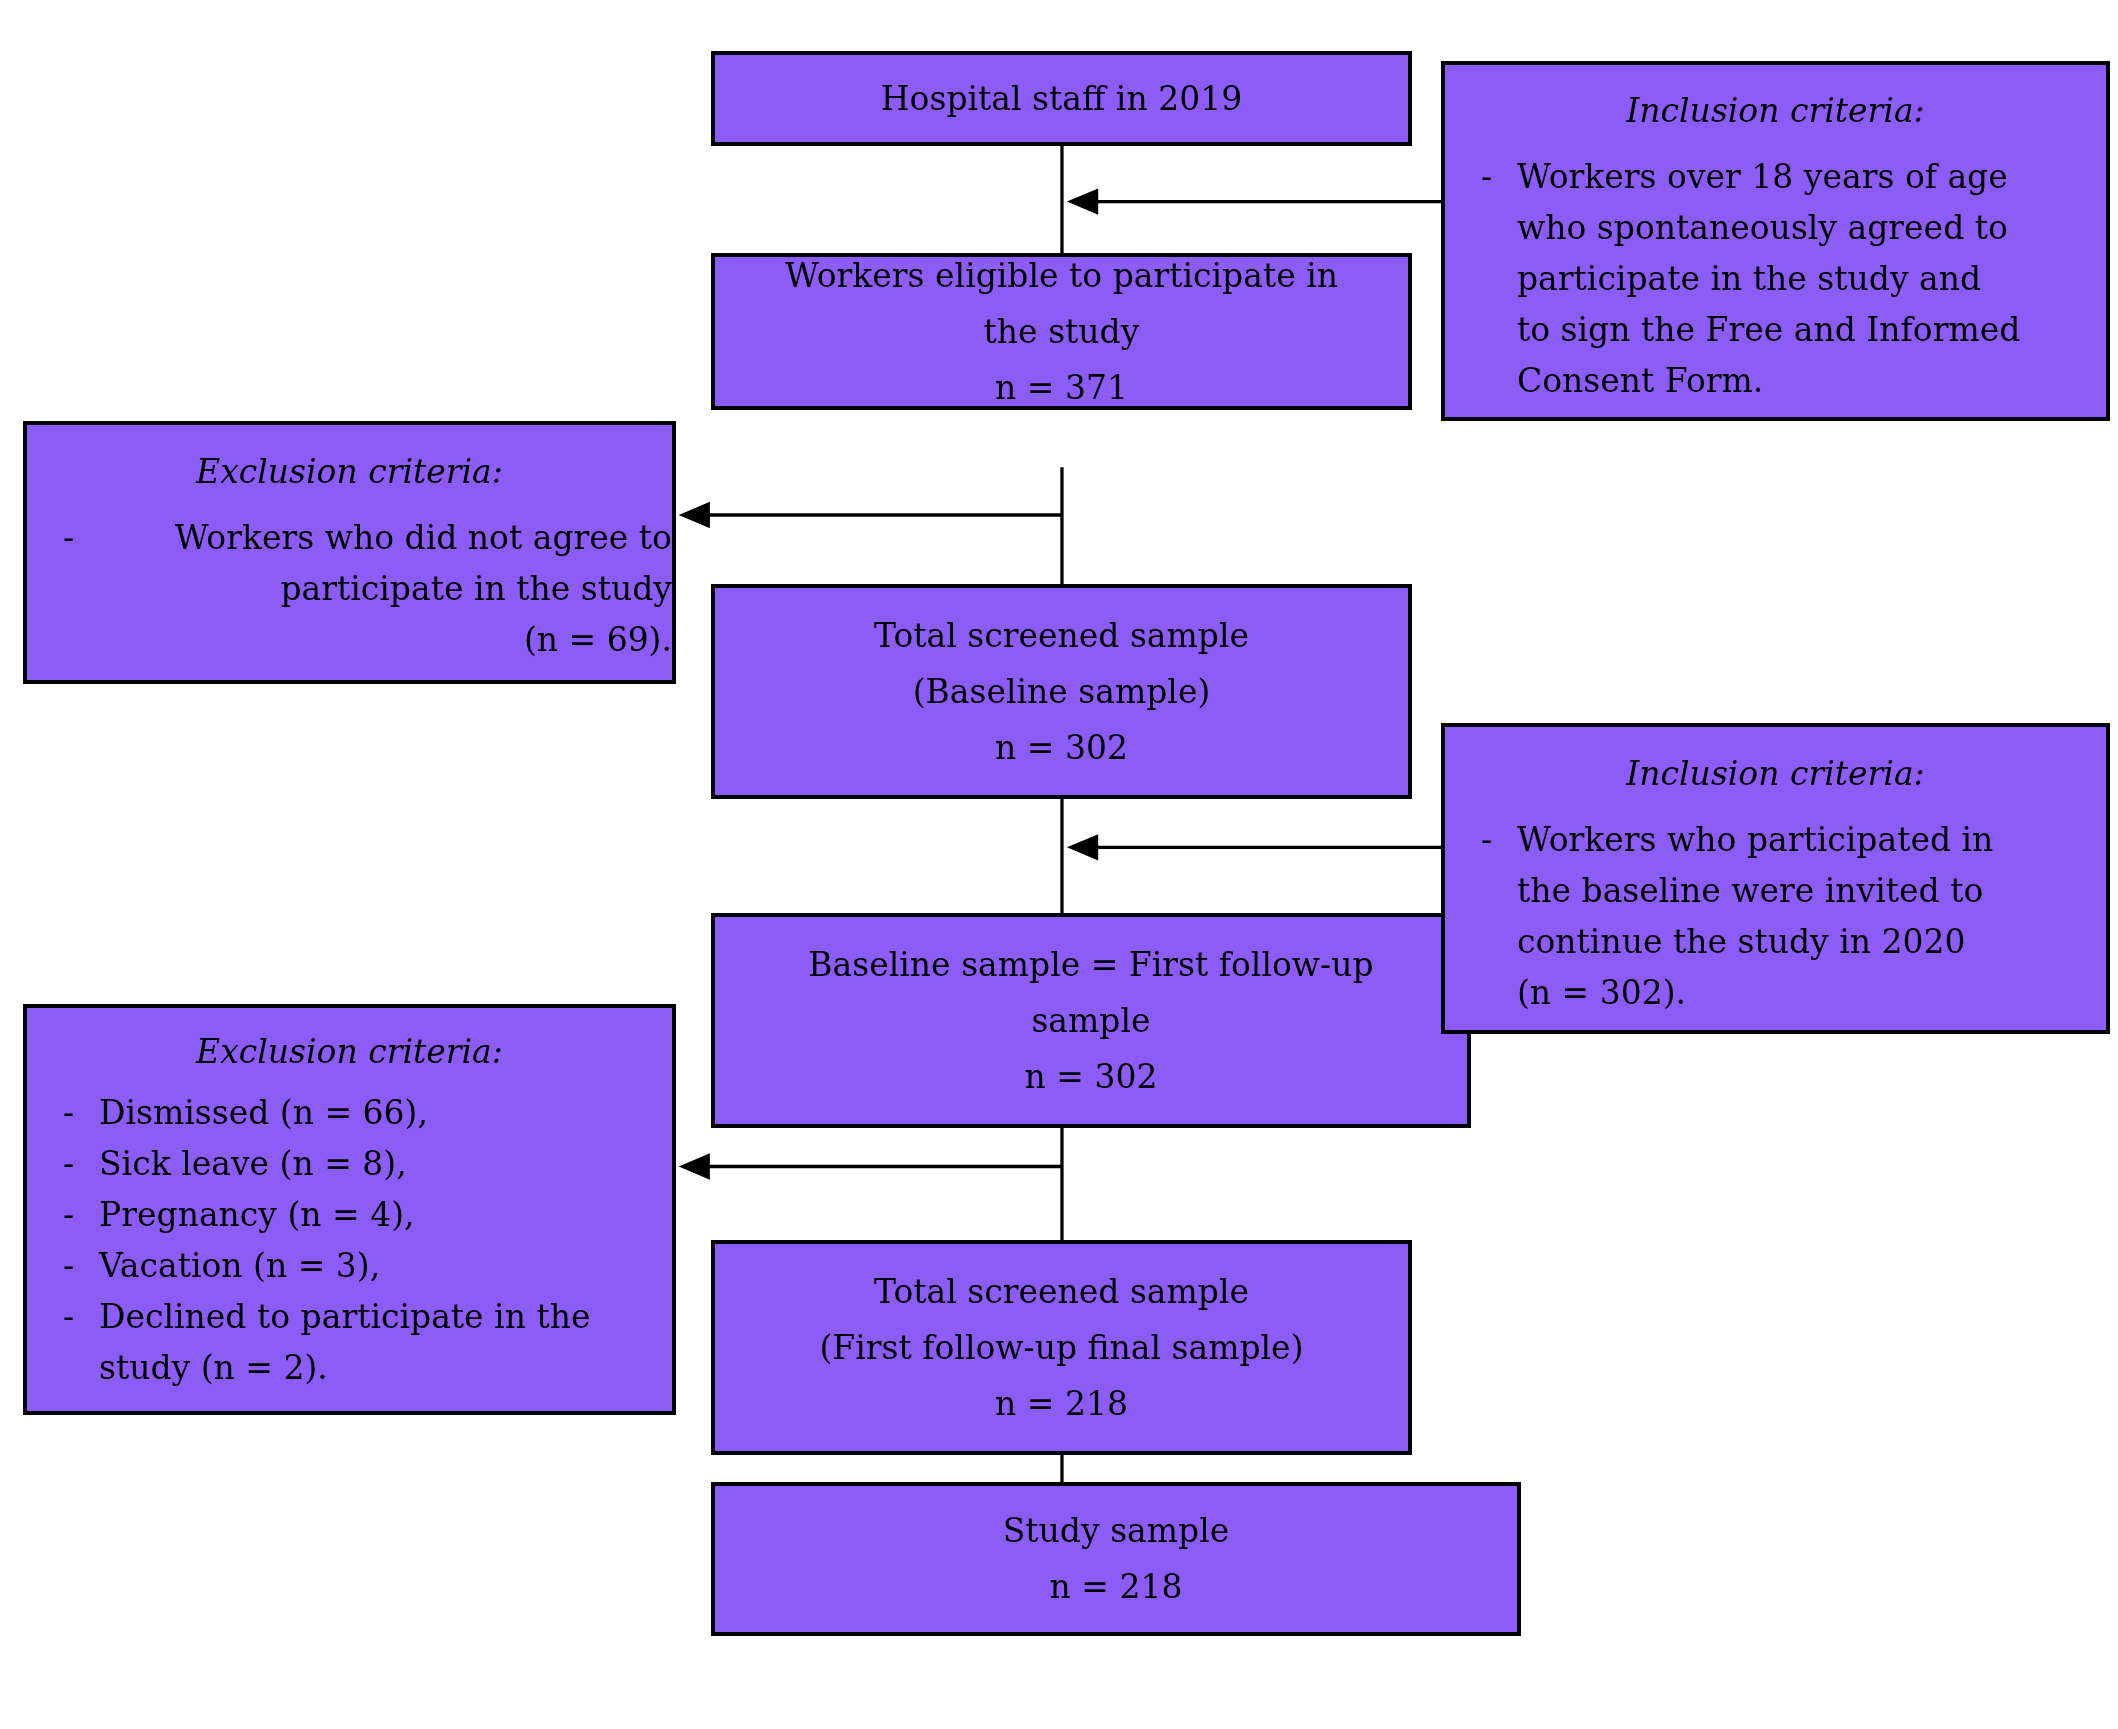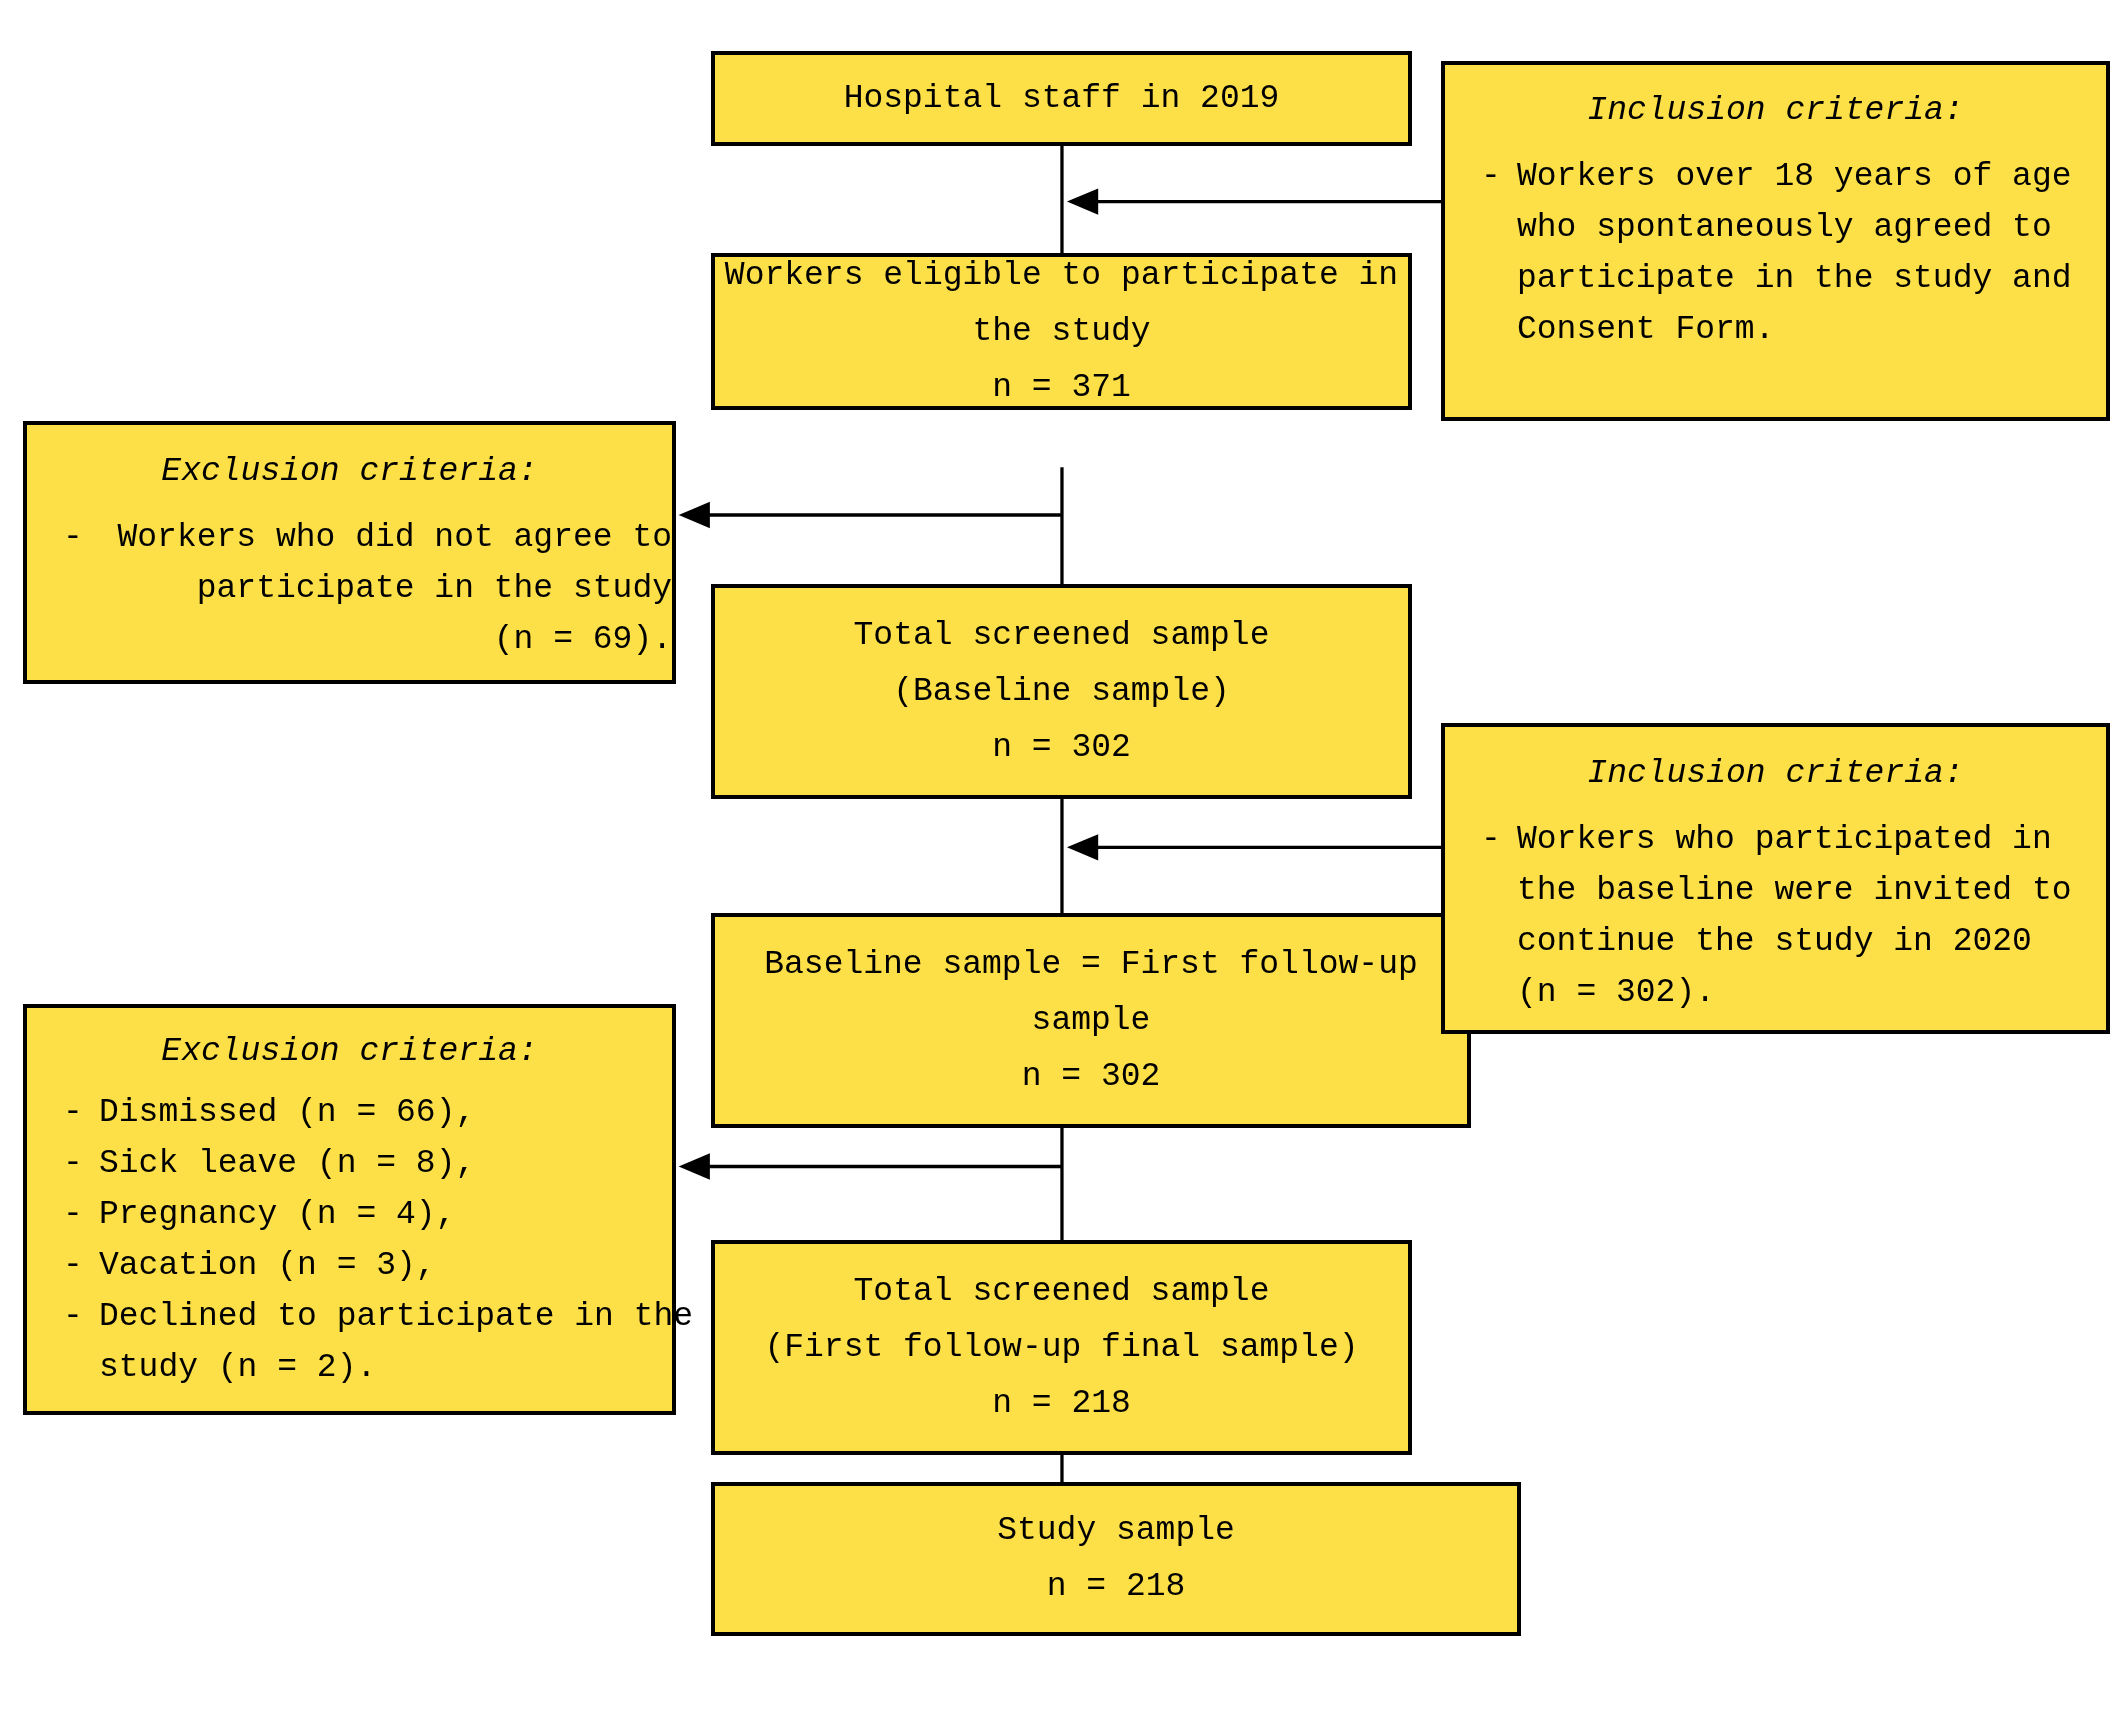--- a/index.html
+++ b/index.html
@@ -1,18 +1,18 @@
 <!DOCTYPE html>
 <html style="font-size:13px"><head>
 <meta charset="utf-8">
 <style>
   html,body{margin:0;padding:0;background:#ffffff;}
   .canvas{position:relative;width:2119px;height:1730px;background:#ffffff;
           font-family:"DejaVu Serif","Liberation Serif",serif;color:#000;}
-  .box{position:absolute;box-sizing:border-box;border:4.1px solid #000;background:#fde047;font-family:Liberation Mono, monospace;}
+  .box{position:absolute;box-sizing:border-box;border:4.1px solid #000;background:#8b5cf6;}
   .center{display:flex;flex-direction:column;justify-content:center;
           text-align:center;font-size:33px;line-height:56px;}
   .side{font-size:33px;line-height:51px;box-sizing:border-box;margin-top:28px;}
   .title{display:block;text-align:center;font-style:italic;}
   .line{display:block;white-space:nowrap;}
   .cline{display:block;white-space:nowrap;text-align:right;}
   .item{position:relative;padding-left:72px;padding-right:5px;}
   .item .marker{position:absolute;left:36px;top:0;font-style:normal;}
   .item-centered{position:relative;}
   .item-centered .marker{position:absolute;left:36px;top:0;}
@@ -80,20 +80,21 @@
     <span class="line">n = 218</span>
   </div>
 
   <div class="box side r1" style="left:1441px;top:33px;width:669px;height:360px">
     <span class="title">Inclusion criteria:</span>
     <div class="item">
       <span class="marker">-</span>
       <span class="line">Workers over 18 years of age</span>
       <span class="line">who spontaneously agreed to</span>
       <span class="line">participate in the study and</span>
+      <span class="line">to sign the Free and Informed</span>
       <span class="line">Consent Form.</span>
     </div>
   </div>
 
   <div class="box side r2" style="left:1441px;top:695px;width:669px;height:311px">
     <span class="title">Inclusion criteria:</span>
     <div class="item">
       <span class="marker">-</span>
       <span class="line">Workers who participated in</span>
       <span class="line">the baseline were invited to</span>

